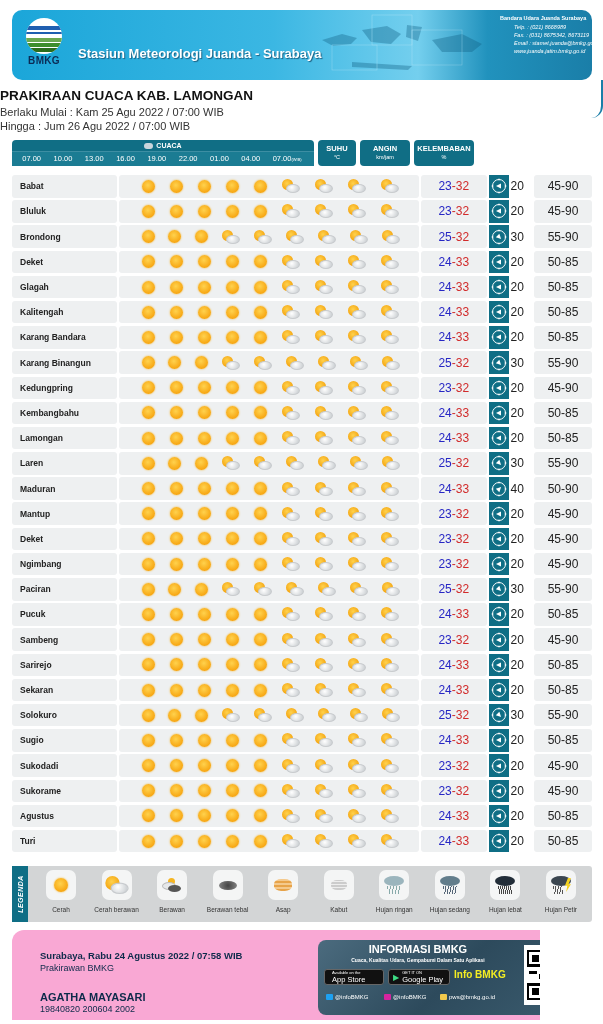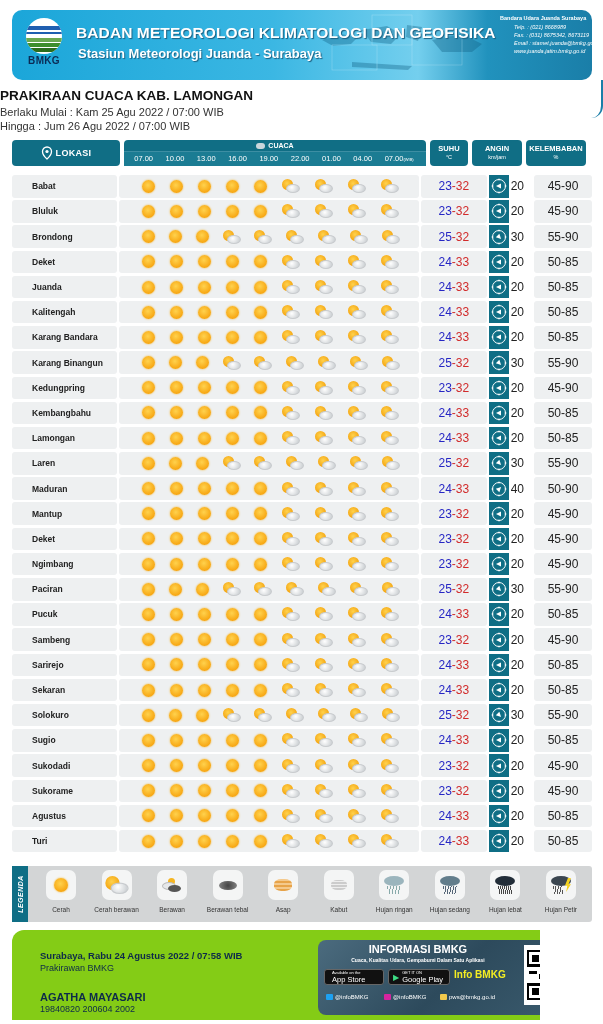--- a/index.html
+++ b/index.html
@@ -28,41 +28,41 @@
 .th.cuaca .top{height:12px;border-bottom:1px solid #3d8ea3;text-align:center;font-size:7px;font-weight:bold;line-height:12px}
 .th.cuaca .times{display:flex;justify-content:space-around;padding:0 6px 0 4px;font-size:7.5px;line-height:13px;background:#1b7c93}
 .th.suhu{width:38px}
 .th.angin{width:50px}
 .th.kel{width:60px}
 .th .hl{position:absolute;left:0;right:0;top:4px;text-align:center;font-size:7.5px;font-weight:bold}
 .th .hs{position:absolute;left:0;right:0;top:14px;text-align:center;font-size:5.5px}
 .rows{position:absolute;top:175px;left:12px;width:580px}
 .row{display:flex;height:22.5px;margin-bottom:2.7px;gap:2px}
 .cell{background:#eef0f1;border-radius:3px;height:100%}
-.c-loc{width:108px;font-size:8.5px;font-weight:bold;color:#222;padding-left:20px;display:flex;align-items:center}
+.c-loc{width:108px;font-size:8.5px;font-weight:bold;color:#222;padding-left:8px;display:flex;align-items:center}
 .c-wx{width:310px;display:flex;justify-content:space-around;align-items:center;padding:0 12px 0 16px}
 .c-temp{width:68px;display:flex;align-items:center;justify-content:center;font-size:12px}
 .c-temp .lo{color:#2626c4}.c-temp .hi{color:#d12b2b}.c-temp .sep{color:#d12b2b}
 .c-wind{width:45px;background:none;display:flex;align-items:center;gap:2px}
 .wbox{width:20px;height:22.5px;background:#0f6e85;display:flex;align-items:center;justify-content:center}
 .wbox svg{width:16px;height:16px}
 .wval{font-size:12px;color:#222}
 .c-hum{width:60px;display:flex;align-items:center;justify-content:center;font-size:12px;color:#222}
 .sun{width:13px;height:13px;border-radius:50%;background:radial-gradient(circle at 45% 40%,#ffd24d,#f7a612 70%);box-shadow:0 0 2px #f3b221}
 .pc{width:18px;height:14px;position:relative}
 .pc .s{position:absolute;left:0;top:0;width:11px;height:11px;border-radius:50%;background:radial-gradient(circle at 45% 40%,#ffd24d,#f4a512 70%)}
 .pc .c{position:absolute;left:4px;top:5px;width:14px;height:9px;border-radius:50%;background:radial-gradient(circle at 40% 35%,#fff,#cfd3d6 80%);border:1px solid #c8cbce}
 .legend{position:absolute;left:12px;top:866px;width:580px;height:56px;background:#d3d5d6;border-radius:3px}
 .legend .lt{position:absolute;left:0;top:0;width:16px;height:56px;background:#0f6e85;color:#fff;font-size:7px;font-weight:bold;font-style:italic}
 .legend .lt span{position:absolute;left:50%;top:50%;transform:translate(-50%,-50%) rotate(-90deg);letter-spacing:.5px}
 .legend .items{position:absolute;left:22px;top:4px;right:4px;display:flex;justify-content:space-between}
 .li{width:54px;display:flex;flex-direction:column;align-items:center}
 .li .ib{width:30px;height:30px;border-radius:7px;background:#f4f5f5;display:flex;align-items:center;justify-content:center;position:relative}
 .li .ll{font-size:6.5px;color:#333;margin-top:6px;white-space:nowrap}
-.footer{position:absolute;left:12px;top:930px;width:528px;height:90px;background:#84cc16;border-radius:12px 0 0 0;overflow:hidden}
+.footer{position:absolute;left:12px;top:930px;width:528px;height:90px;background:#f9a8d4;border-radius:12px 0 0 0;overflow:hidden}
 .footer .f1{position:absolute;left:28px;top:20px;font-weight:bold;font-size:9.5px;color:#0d2a4a}
 .footer .f2{position:absolute;left:28px;top:33px;font-size:9px;color:#0d2a4a}
 .footer .f3{position:absolute;left:28px;top:61px;font-weight:bold;font-size:11px;color:#0d2a4a}
 .footer .f4{position:absolute;left:28px;top:74px;font-size:9px;color:#0d2a4a}
 .info{position:absolute;left:306px;top:10px;width:268px;height:75px;border-radius:8px;background:linear-gradient(135deg,#4b6b7e,#2d4a5c 50%,#3c5d70);overflow:hidden}
 .info .it{position:absolute;left:0;width:200px;top:3px;text-align:center;color:#fff;font-weight:bold;font-size:11px}
 .info .is{position:absolute;left:0;width:200px;top:17px;text-align:center;color:#fff;font-size:5px;font-weight:bold}
 .store{position:absolute;top:29px;height:16px;background:#111;border-radius:3px;color:#fff;font-size:7.5px;display:flex;align-items:center;padding:0 4px;gap:3px;border:1px solid #666}
 .store small{font-size:4px;display:block}
 .infobmkg{position:absolute;left:136px;top:29px;color:#f5ee22;font-weight:bold;font-size:10px}
@@ -92,44 +92,36 @@
   <div class="logo">
     <div class="globe">
       <i style="top:8px;background:#1f5fb0"></i>
         <i style="top:14px;background:#1f5fb0;height:2px"></i>
       <i style="top:20px;background:#6aa84f"></i>
         <i style="top:25px;background:#3e8e2c"></i>
         <i style="top:30px;background:#2b6d1d"></i>
     </div>
     <div class="lbl">BMKG</div>
   </div>
-  <div class="h-title">BADAN METEOROLOGI KLIMATOLOGI DAN GEOFISIKA</div>
   <div class="h-sub">Stasiun Meteorologi Juanda - Surabaya</div>
   <div class="contact">
     <div class="c1">Bandara Udara Juanda  Surabaya</div>
     <div class="ln">Telp.  : (021) 8668989</div>
     <div class="ln">Fax.  : (031) 8675342, 8673119</div>
     <div class="ln">Email : stamet.juanda@bmkg.go.id</div>
     <div class="ln">www.juanda.jatim.bmkg.go.id</div>
   </div>
 </div>
 <div class="corner"></div>
 
 <div class="titles t1">PRAKIRAAN CUACA KAB. LAMONGAN</div>
 <div class="titles t2">Berlaku Mulai : Kam 25 Agu 2022 / 07:00 WIB</div>
 <div class="titles t3">Hingga : Jum 26 Agu 2022 / 07:00 WIB</div>
 
 <div class="thead">
-  <div class="th lok">
-    <svg width="12" height="14" viewBox="0 0 12 14" style="margin-right:3px">
-        <path d="M6 1a4.5 4.5 0 0 0-4.5 4.5C1.5 9 6 13 6 13s4.5-4 4.5-7.5A4.5 4.5 0 0 0 6 1z" fill="none" stroke="#fff" stroke-width="1.3"></path>
-        <circle cx="6" cy="5.5" r="1.6" fill="#fff"></circle>
-      </svg>
-    <span>LOKASI</span>
-  </div>
   <div class="th cuaca">
     <div class="top"><span style="display:inline-block;width:9px;height:6px;background:#c9d6dc;border-radius:4px;margin-right:3px;vertical-align:middle"></span><span>CUACA</span></div>
     <div class="times" id="times">
         <span>07.00</span>
         <span>10.00</span>
         <span>13.00</span>
         <span>16.00</span>
         <span>19.00</span>
         <span>22.00</span>
         <span>01.00</span>
@@ -340,21 +332,21 @@
             <g transform="rotate(0 8 8)">
               <path d="M5 8 L10 5.5 L10 10.5z" fill="#fff"></path>
             </g>
           </svg>
         </div>
         <span class="wval">20</span>
       </div>
       <div class="cell c-hum">50-85</div>
     </div>
     <div class="row">
-      <div class="cell c-loc">Juanda</div>
+      <div class="cell c-loc">Glagah</div>
       <div class="cell c-wx">
         <div class="sun"></div>
         <div class="sun"></div>
         <div class="sun"></div>
         <div class="sun"></div>
         <div class="sun"></div>
         <div class="pc">
           <div class="s"></div>
           <div class="c"></div>
         </div>

